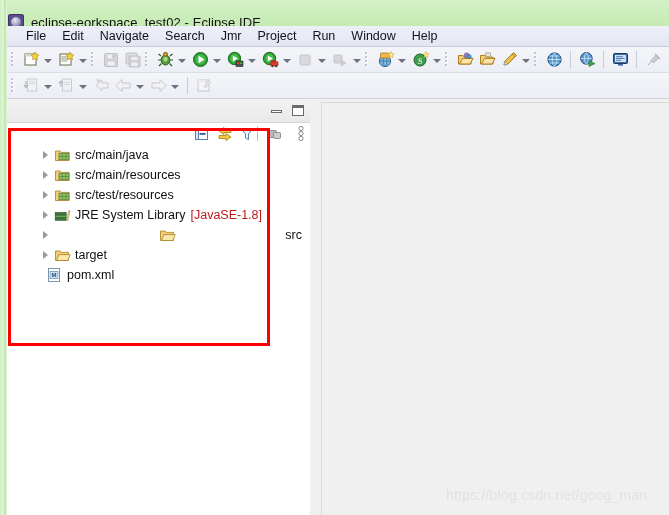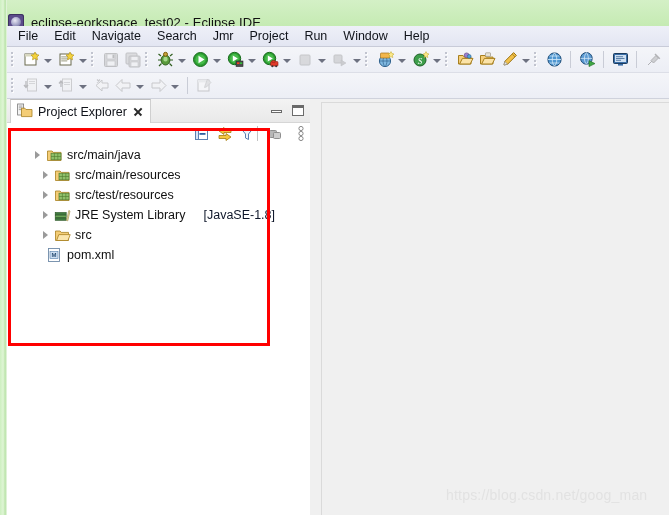--- a/index.html
+++ b/index.html
@@ -71,21 +71,21 @@
   
   .menubar {
     position: absolute;
     left: 0; top: 26px;
     width: 669px; height: 21px;
     background: linear-gradient(to bottom, #eef0f8 0%, #e3e6f2 100%);
     border-bottom: 1px solid #c8cbd8;
     box-sizing: border-box;
     display: flex;
     align-items: center;
-    padding-left: 10px;
+    padding-left: 18px;
   }
   .menu-item {
     font-size: 12.5px;
     color: #10131a;
     padding: 2px 8px;
     white-space: nowrap;
     cursor: default;
   }
 
   
@@ -308,21 +308,21 @@
     border-right: 4.5px solid transparent;
     border-top: 5.5px solid #4d4d4d;
   }
   .node-icon {
     width: 18px; height: 16px;
     flex: 0 0 auto;
     margin-right: 4px;
     display: flex; align-items: center; justify-content: center;
   }
   .node-label { color: #101010; }
-  .node-sub { color: #0f172a; margin-left: 18px; }
+  .node-sub { color: #b91c1c; margin-left: 5px; }
   .selected-outline {
     outline: 1px dotted #3b3b3b;
     outline-offset: 0px;
     padding: 0 2px;
   }
 
   
   .editor-area {
     position: absolute;
     left: 311px; top: 0;
@@ -637,33 +637,20 @@
         <path d="M11.5 2 L15 5.5 L10.5 10 L8.5 10.5 L9 8.5 Z" fill="#c9c9c9" stroke="#8f8f8f" stroke-width=".6"></path>
       </svg>
     </div>
   </div>
 
   <div class="workbench">
 
     <div class="view-pane">
 
       <div class="view-tabrow">
-        <div class="view-tab">
-          <span>
-            <svg width="16" height="15" viewBox="0 0 16 15">
-              <rect x="0.6" y="1" width="6" height="11" fill="#f5f5f5" stroke="#7a7a7a" stroke-width=".8"></rect>
-              <rect x="1.8" y="2.6" width="3.6" height=".9" fill="#9a9a9a"></rect>
-              <rect x="1.8" y="4.4" width="3.6" height=".9" fill="#9a9a9a"></rect>
-              <rect x="1.8" y="6.2" width="3.6" height=".9" fill="#9a9a9a"></rect>
-              <path d="M4.5 13.6 V5.2 h3.4 l1 1.3 H15 v7.1 Z" fill="#f4cd77" stroke="#a8801f" stroke-width=".8"></path>
-            </svg>
-          </span>
-          <span class="view-tab-label">Project Explorer</span>
-          <span class="tab-close"></span>
-        </div>
 
         <div class="pane-min"></div>
         <div class="pane-max"></div>
       </div>
 
       <div class="view-toolbar">
         <div class="vt-btn" style="left:186px;">
           <svg width="16" height="16" viewBox="0 0 16 16">
             <rect x="1.5" y="2.5" width="12" height="11" fill="#ffffff" stroke="#5b7fb0"></rect>
             <rect x="1.5" y="2.5" width="3" height="11" fill="#d6e4f5" stroke="#5b7fb0"></rect>
@@ -694,21 +681,21 @@
             <circle cx="5" cy="3.5" r="2.1" fill="none" stroke="#8a8a8a" stroke-width="1"></circle>
             <circle cx="5" cy="8.5" r="2.1" fill="none" stroke="#8a8a8a" stroke-width="1"></circle>
             <circle cx="5" cy="13.5" r="2.1" fill="none" stroke="#8a8a8a" stroke-width="1"></circle>
           </svg>
         </div>
       </div>
 
       <div class="tree">
 
 
-        <div class="tree-row" style="padding-left:24px;">
+        <div class="tree-row" style="padding-left:32px;">
           <span class="twisty closed"></span>
           <span class="node-icon">
             <svg width="17" height="16" viewBox="0 0 17 16">
               <path d="M1.5 13.5 V4 h4.6 l1.1 1.4 H15 v8.1 Z" fill="#f4cd77" stroke="#a8801f" stroke-width=".8"></path>
               <rect x="5" y="6.2" width="10" height="6.6" fill="#8fc06a" stroke="#4f7a2e" stroke-width=".7"></rect>
               <path d="M8.4 6.2 V12.8 M11.8 6.2 V12.8 M5 9.5 H15" stroke="#4f7a2e" stroke-width=".6"></path>
             </svg>
           </span>
           <span class="node-label">src/main/java</span>
         </div>
@@ -745,31 +732,41 @@
               <rect x="1.2" y="5.5" width="11" height="2.4" fill="#3f7a3f" stroke="#24511f" stroke-width=".6"></rect>
               <rect x="1.2" y="8.2" width="11" height="2.4" fill="#6aa857" stroke="#24511f" stroke-width=".6"></rect>
               <rect x="1.2" y="10.9" width="11" height="2.4" fill="#3f7a3f" stroke="#24511f" stroke-width=".6"></rect>
               <path d="M12.5 13.5 L14.8 3.5 L16 4 L13.8 13.8 Z" fill="#f0e3b0" stroke="#9a8840" stroke-width=".6"></path>
             </svg>
           </span>
           <span class="node-label">JRE System Library</span>
           <span class="node-sub">[JavaSE-1.8]</span>
         </div>
 
+        <div class="tree-row" style="padding-left:32px;justify-content:space-between;">
+          <span class="twisty closed"></span>
+          <span class="node-icon">
+            <svg width="17" height="16" viewBox="0 0 17 16">
+              <path d="M1.5 13.5 V4 h4.6 l1.1 1.4 H14.5 v8.1 Z" fill="#f4cd77" stroke="#a8801f" stroke-width=".8"></path>
+              <path d="M2.6 13.5 L4.8 7.6 H16.2 L14 13.5 Z" fill="#fbe6ae" stroke="#a8801f" stroke-width=".8"></path>
+            </svg>
+          </span>
+          <span class="node-label">src</span>
+        </div>
+
         <div class="tree-row" style="padding-left:32px;">
           <span class="twisty closed"></span>
           <span class="node-icon">
             <svg width="17" height="16" viewBox="0 0 17 16">
               <path d="M1.5 13.5 V4 h4.6 l1.1 1.4 H14.5 v8.1 Z" fill="#f4cd77" stroke="#a8801f" stroke-width=".8"></path>
               <path d="M2.6 13.5 L4.8 7.6 H16.2 L14 13.5 Z" fill="#fbe6ae" stroke="#a8801f" stroke-width=".8"></path>
             </svg>
           </span>
-          <span class="node-label">src</span>
-        </div>
-
+          <span class="node-label">target</span>
+        </div>
 
         <div class="tree-row" style="padding-left:38px;">
           <span class="node-icon">
             <svg width="16" height="16" viewBox="0 0 16 16">
               <rect x="2.5" y="1.5" width="11" height="13" fill="#ffffff" stroke="#6f8aa8" stroke-width=".9"></rect>
               <rect x="4" y="4.5" width="8" height="7" fill="#cfe0f2" stroke="#4f7ba8" stroke-width=".6"></rect>
               <text x="8" y="10.2" font-size="6" font-family="Liberation Sans, sans-serif" fill="#2b4f75" text-anchor="middle" font-weight="bold">M</text>
             </svg>
           </span>
           <span class="node-label">pom.xml</span>

